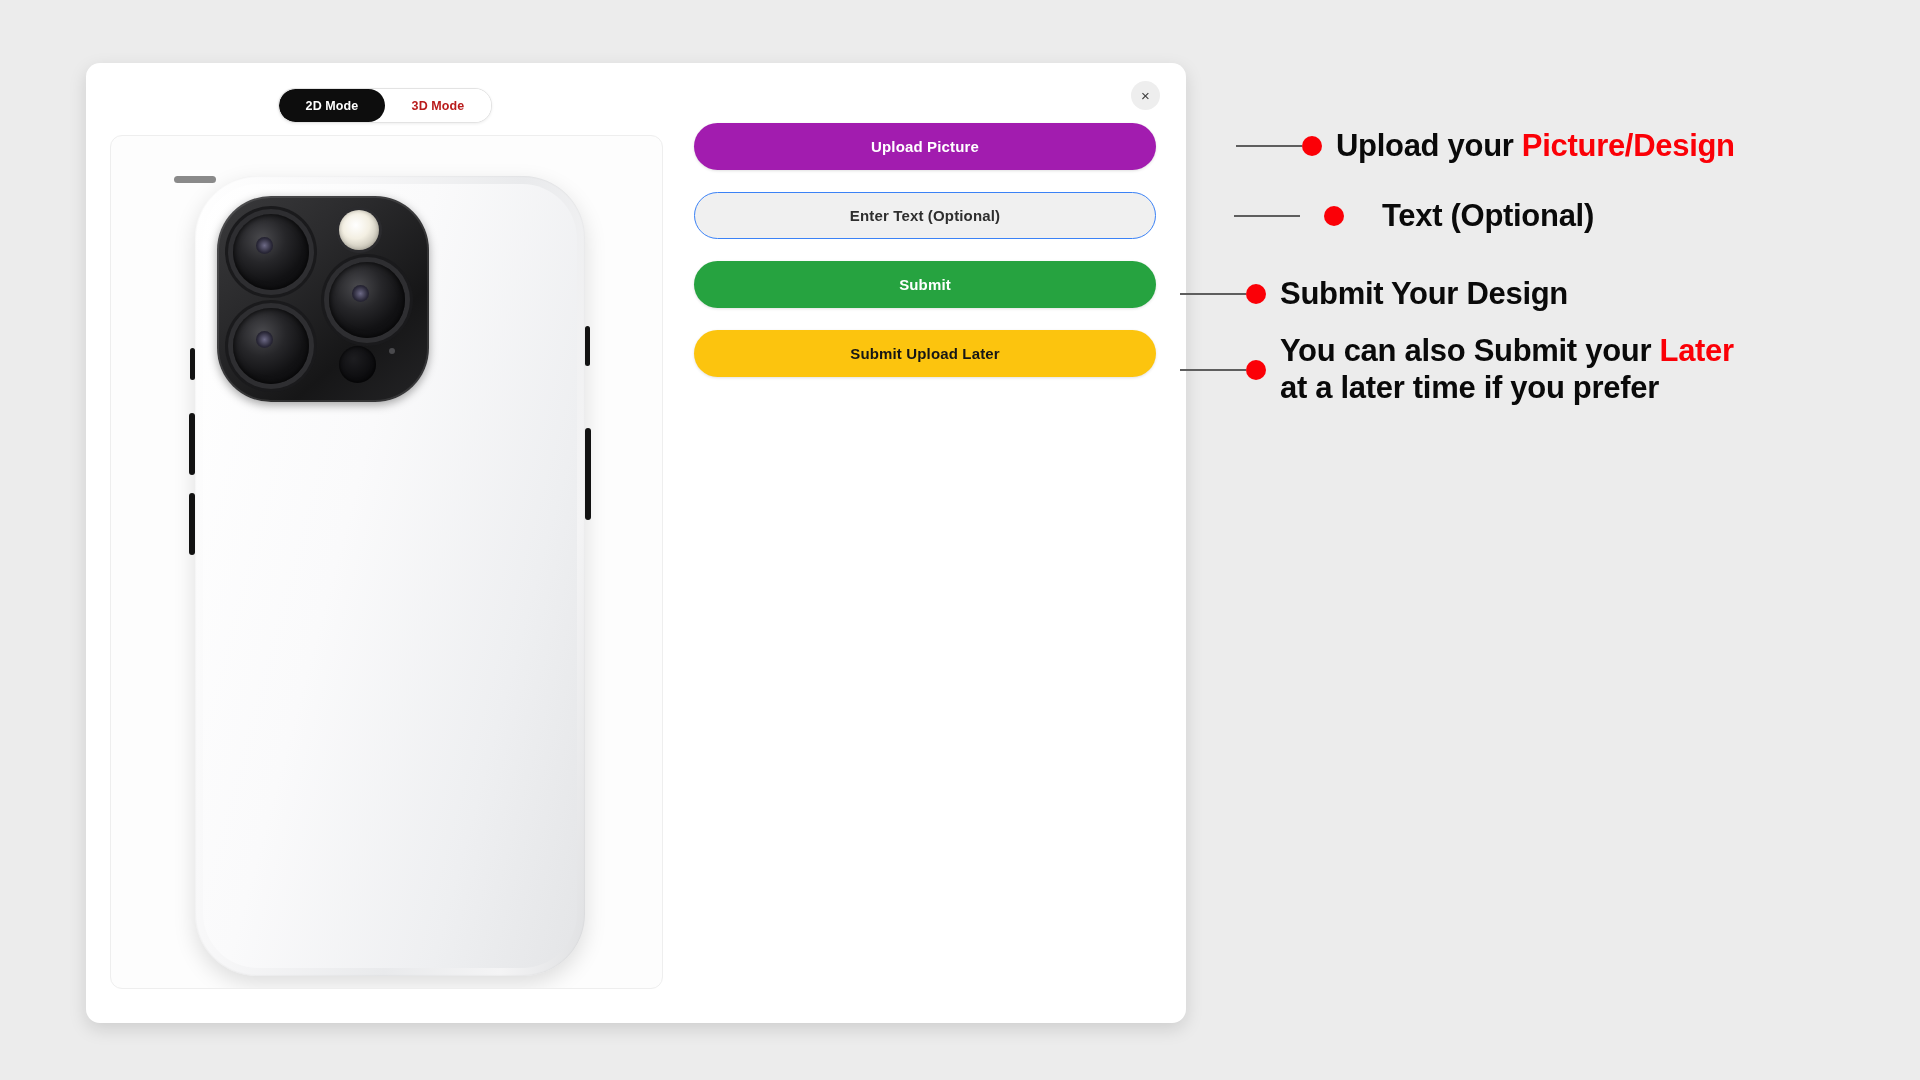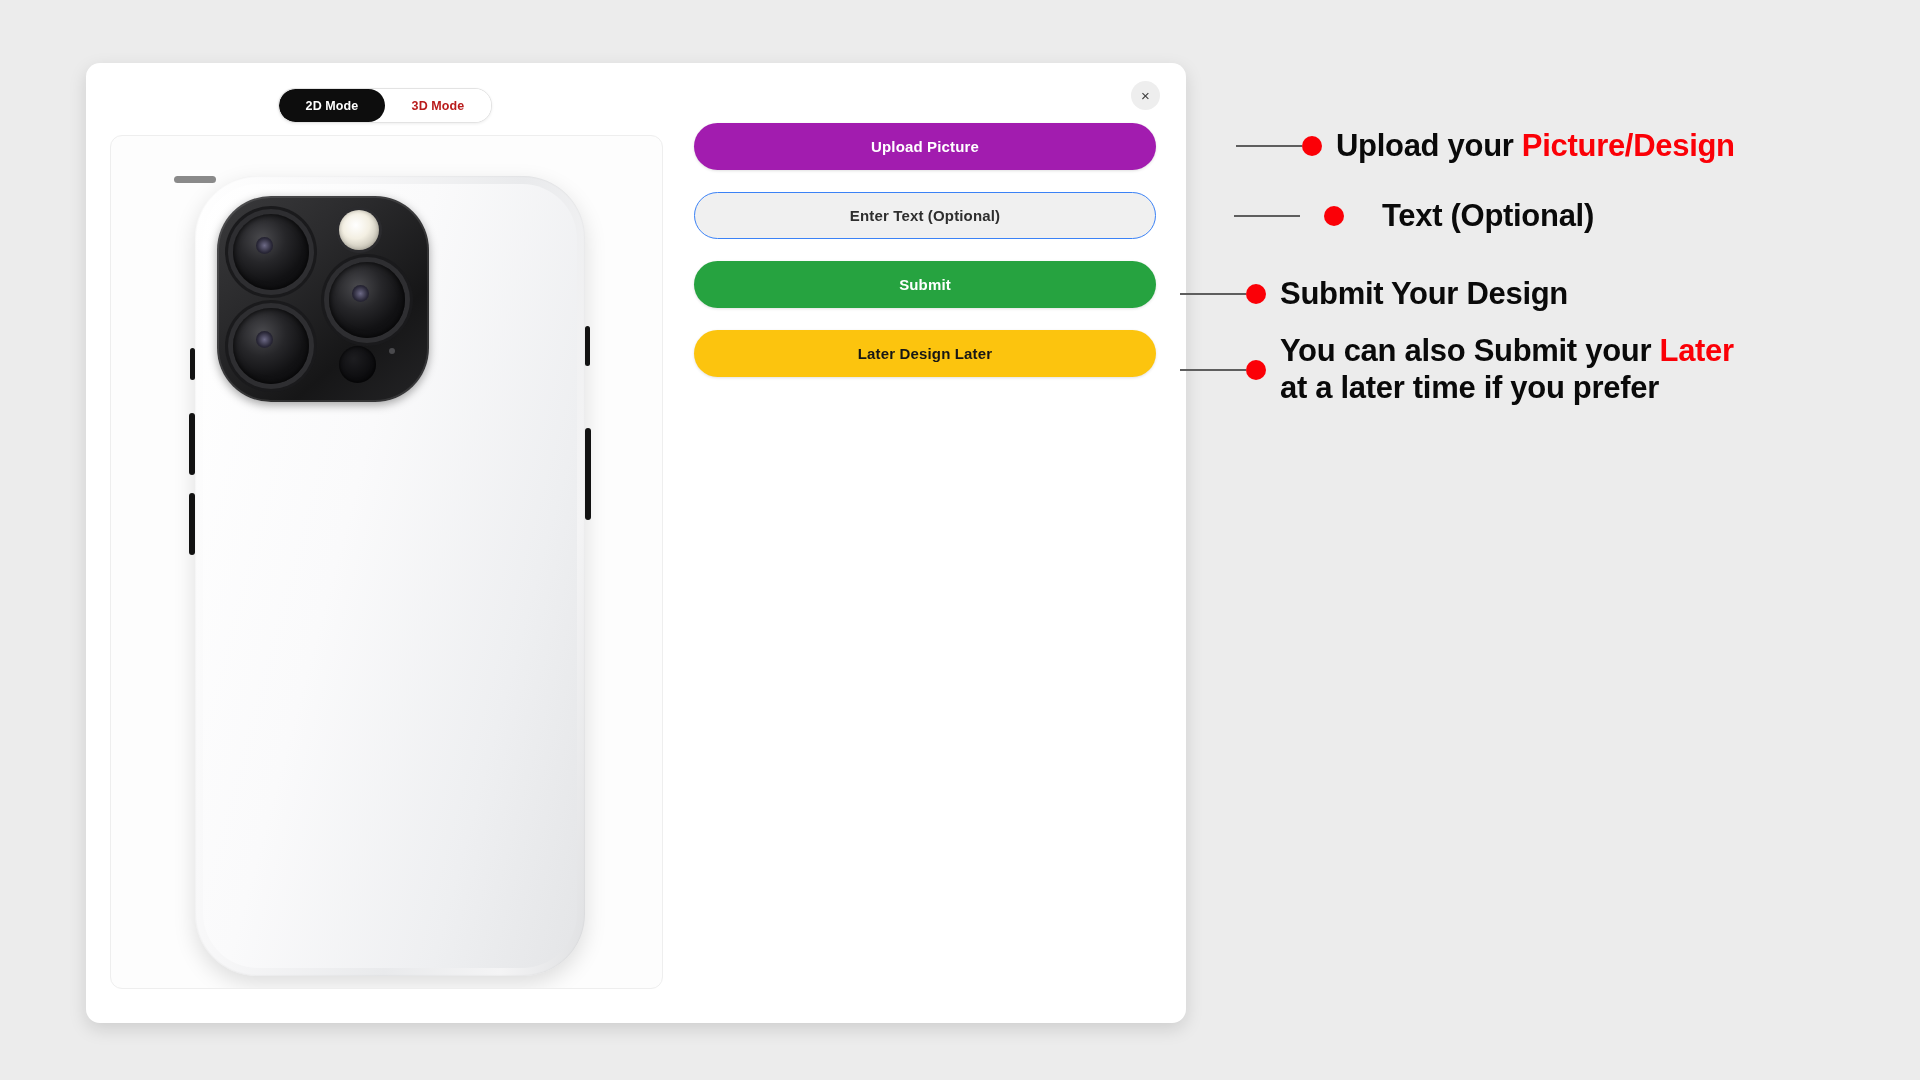--- a/index.html
+++ b/index.html
@@ -309,21 +309,21 @@
           <div id="lidar-sensor"></div>
           <div id="camera-mic"></div>
         </div>
       </div>
     </div>
 
     <div id="action-stack">
       <button class="action-btn" id="upload-picture-button">Upload Picture</button>
       <button class="action-btn" id="enter-text-button">Enter Text (Optional)</button>
       <button class="action-btn" id="submit-button">Submit</button>
-      <button class="action-btn" id="submit-later-button">Later Design Later</button>
+      <button class="action-btn" id="submit-later-button">Submit Upload Later</button>
     </div>
   </div>
 
   <div id="annotation-layer">
 
     <div class="annotation" id="annotation-1">
       <div class="ann-line"></div>
       <div class="ann-dot"></div>
       <div class="ann-text">
         <span>Upload your </span><span class="hl">Picture/Design</span>

